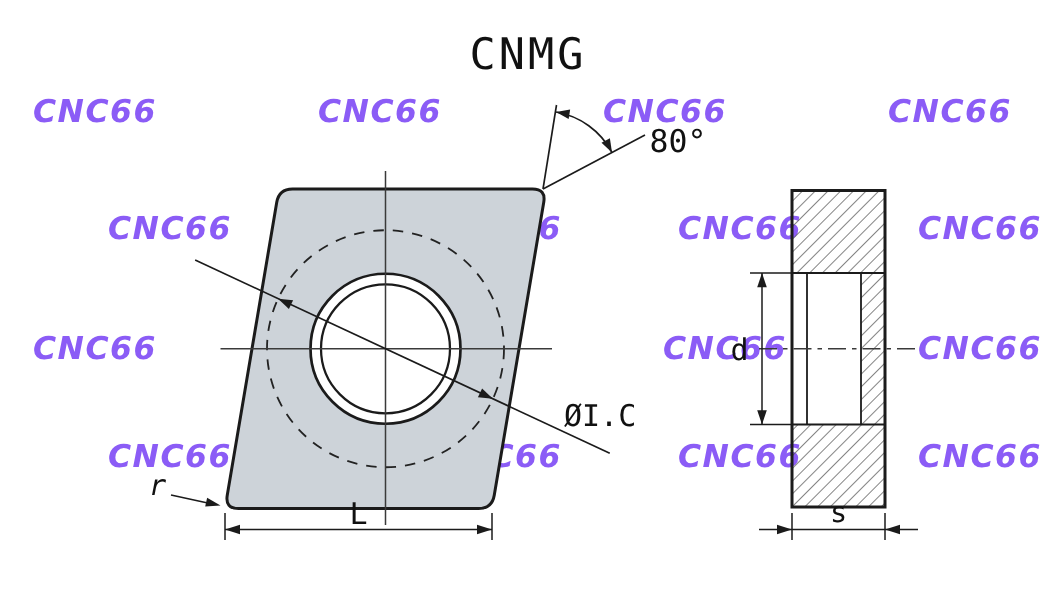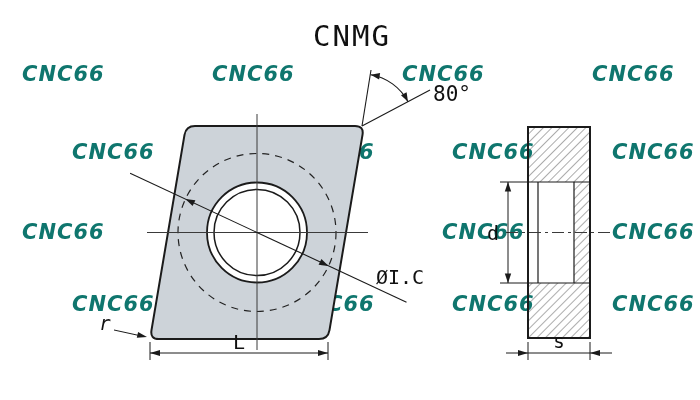--- a/index.html
+++ b/index.html
@@ -3,21 +3,21 @@
 <meta charset="utf-8">
 <style>
   html,body { margin:0; padding:0; background:#ffffff; }
   #stage {
     position:relative; width:700px; height:400px; overflow:hidden;
     background:#ffffff; font-family:"DejaVu Sans", sans-serif;
   }
   .wm {
     position:absolute; font-family:"DejaVu Sans", sans-serif;
     font-weight:bold; font-style:italic; font-size:21px;
-    color:#0f766e; letter-spacing:1px; white-space:nowrap; user-select:none;
+    color:#8b5cf6; letter-spacing:1px; white-space:nowrap; user-select:none;
   }
   svg.drawing { position:absolute; left:0; top:0; }
   svg.drawing text {
     font-family:"DejaVu Sans Mono", monospace; fill:#111111;
   }
 </style>
 </head>
 <body>
 
 <div id="stage">

